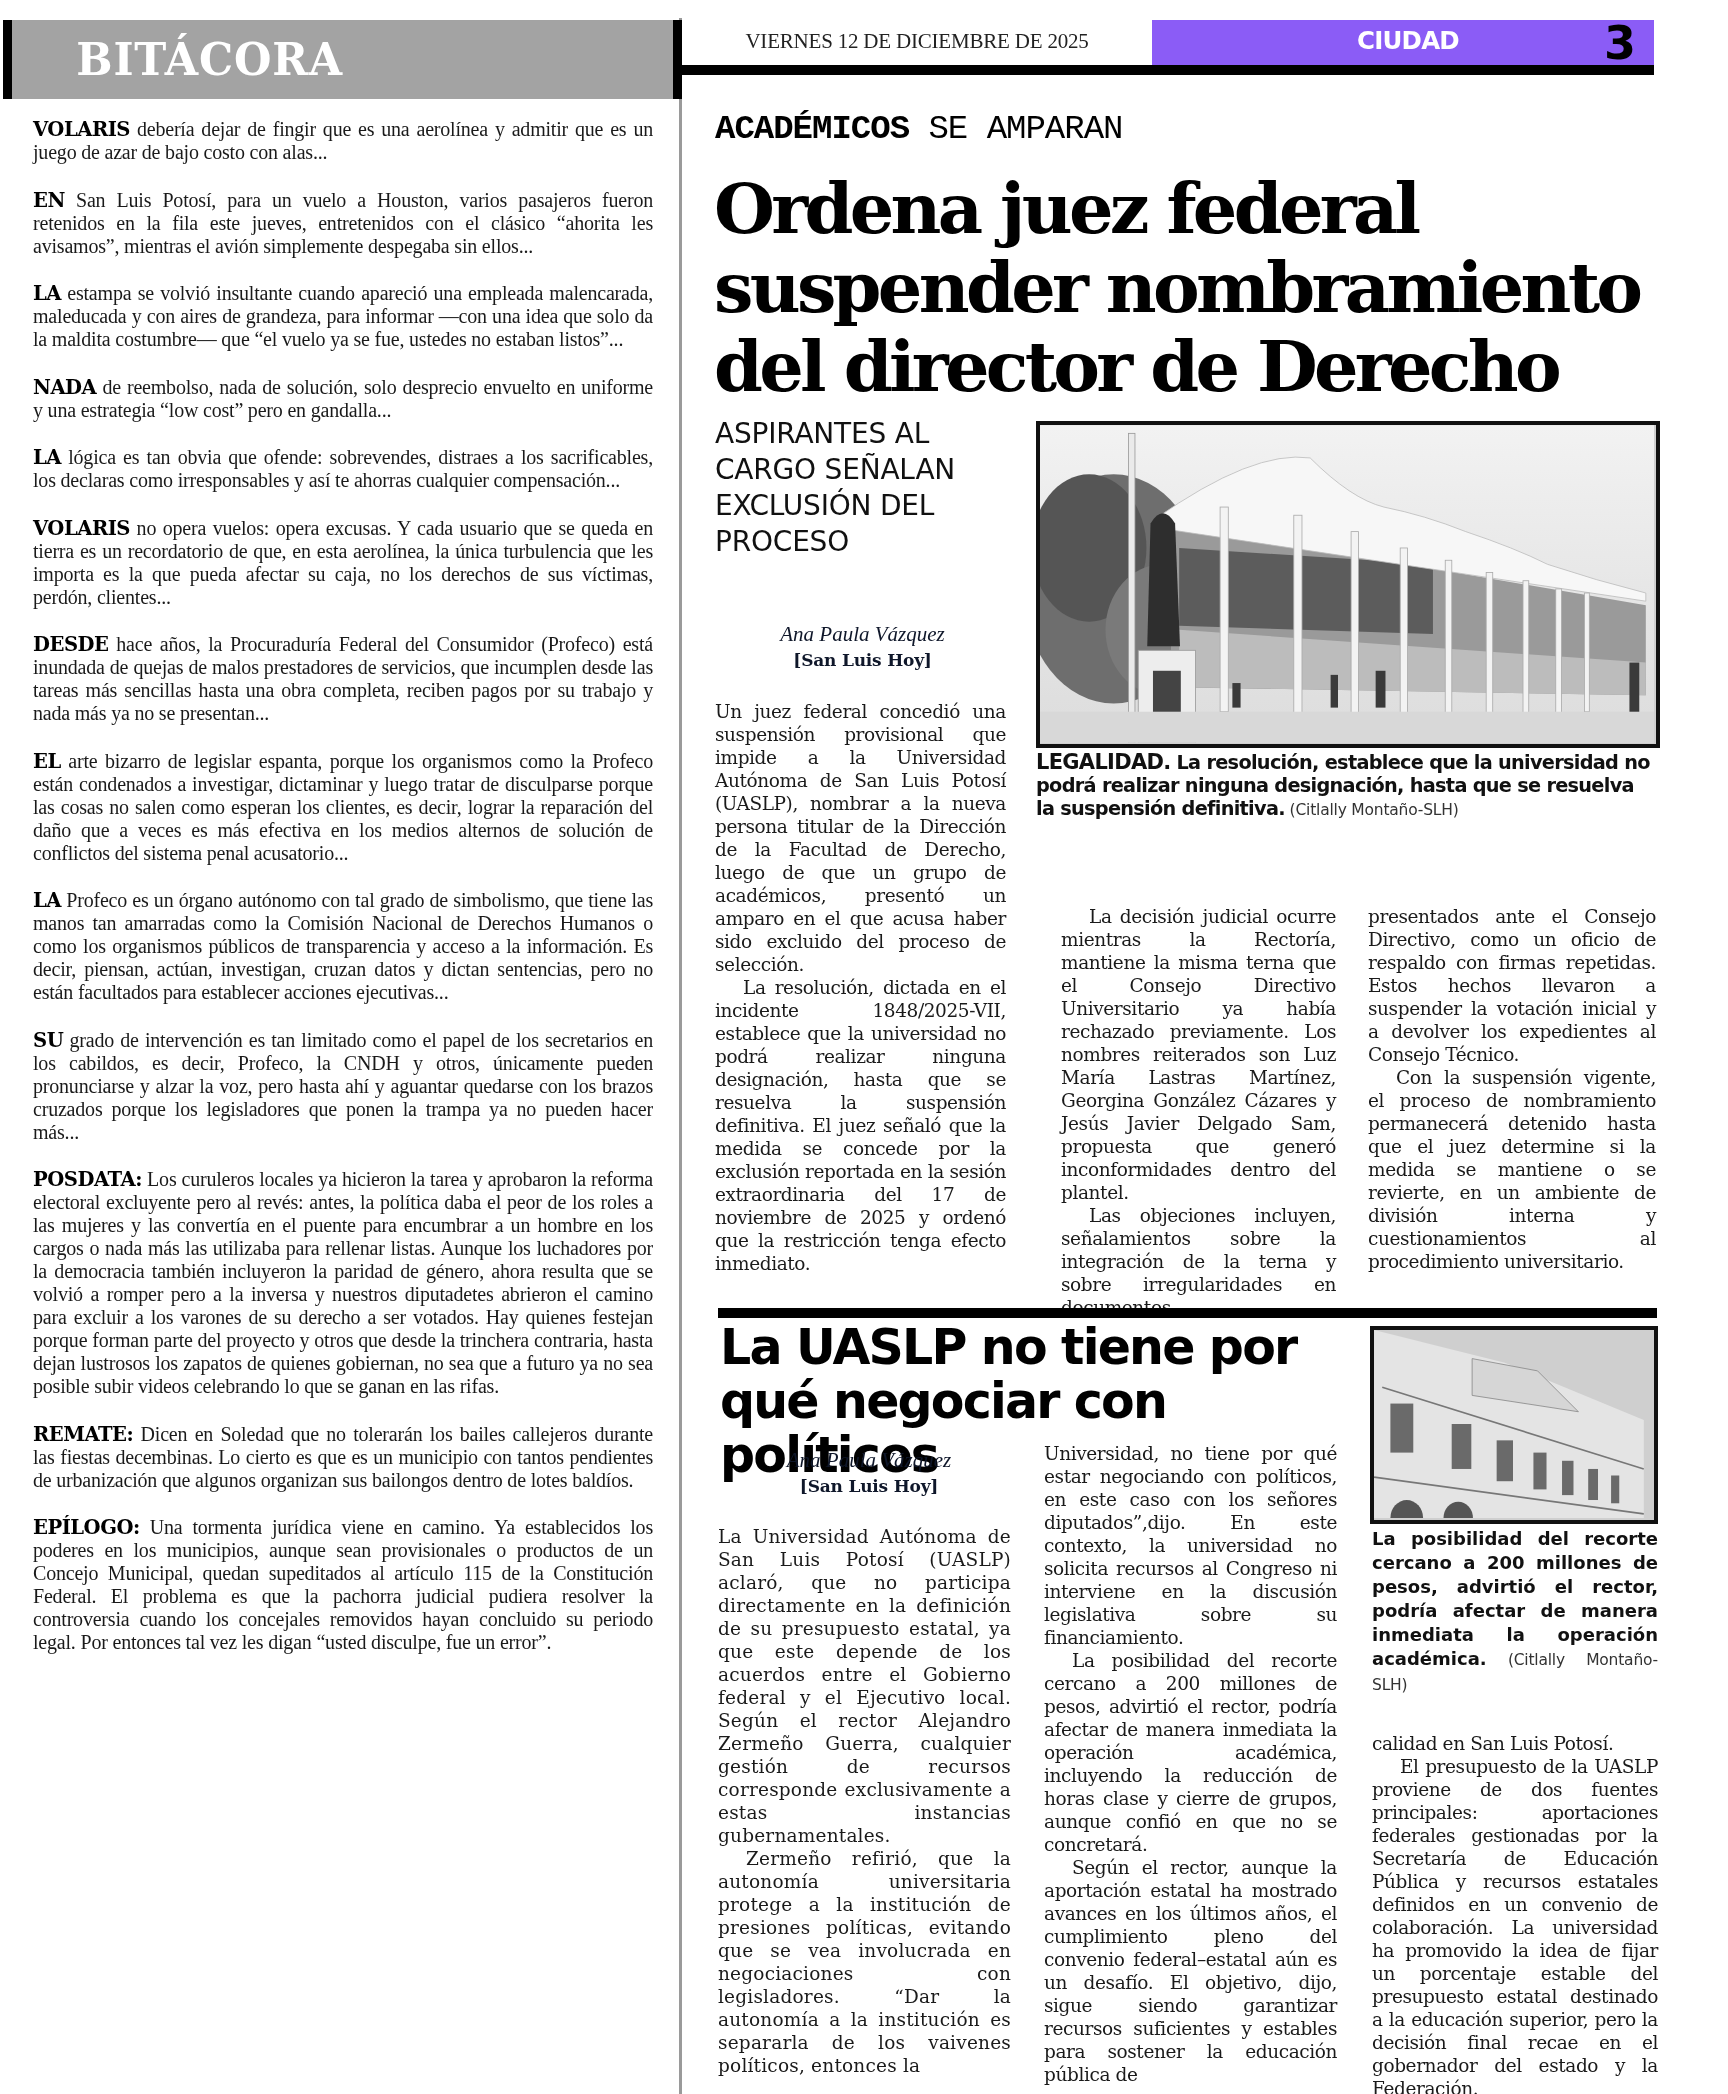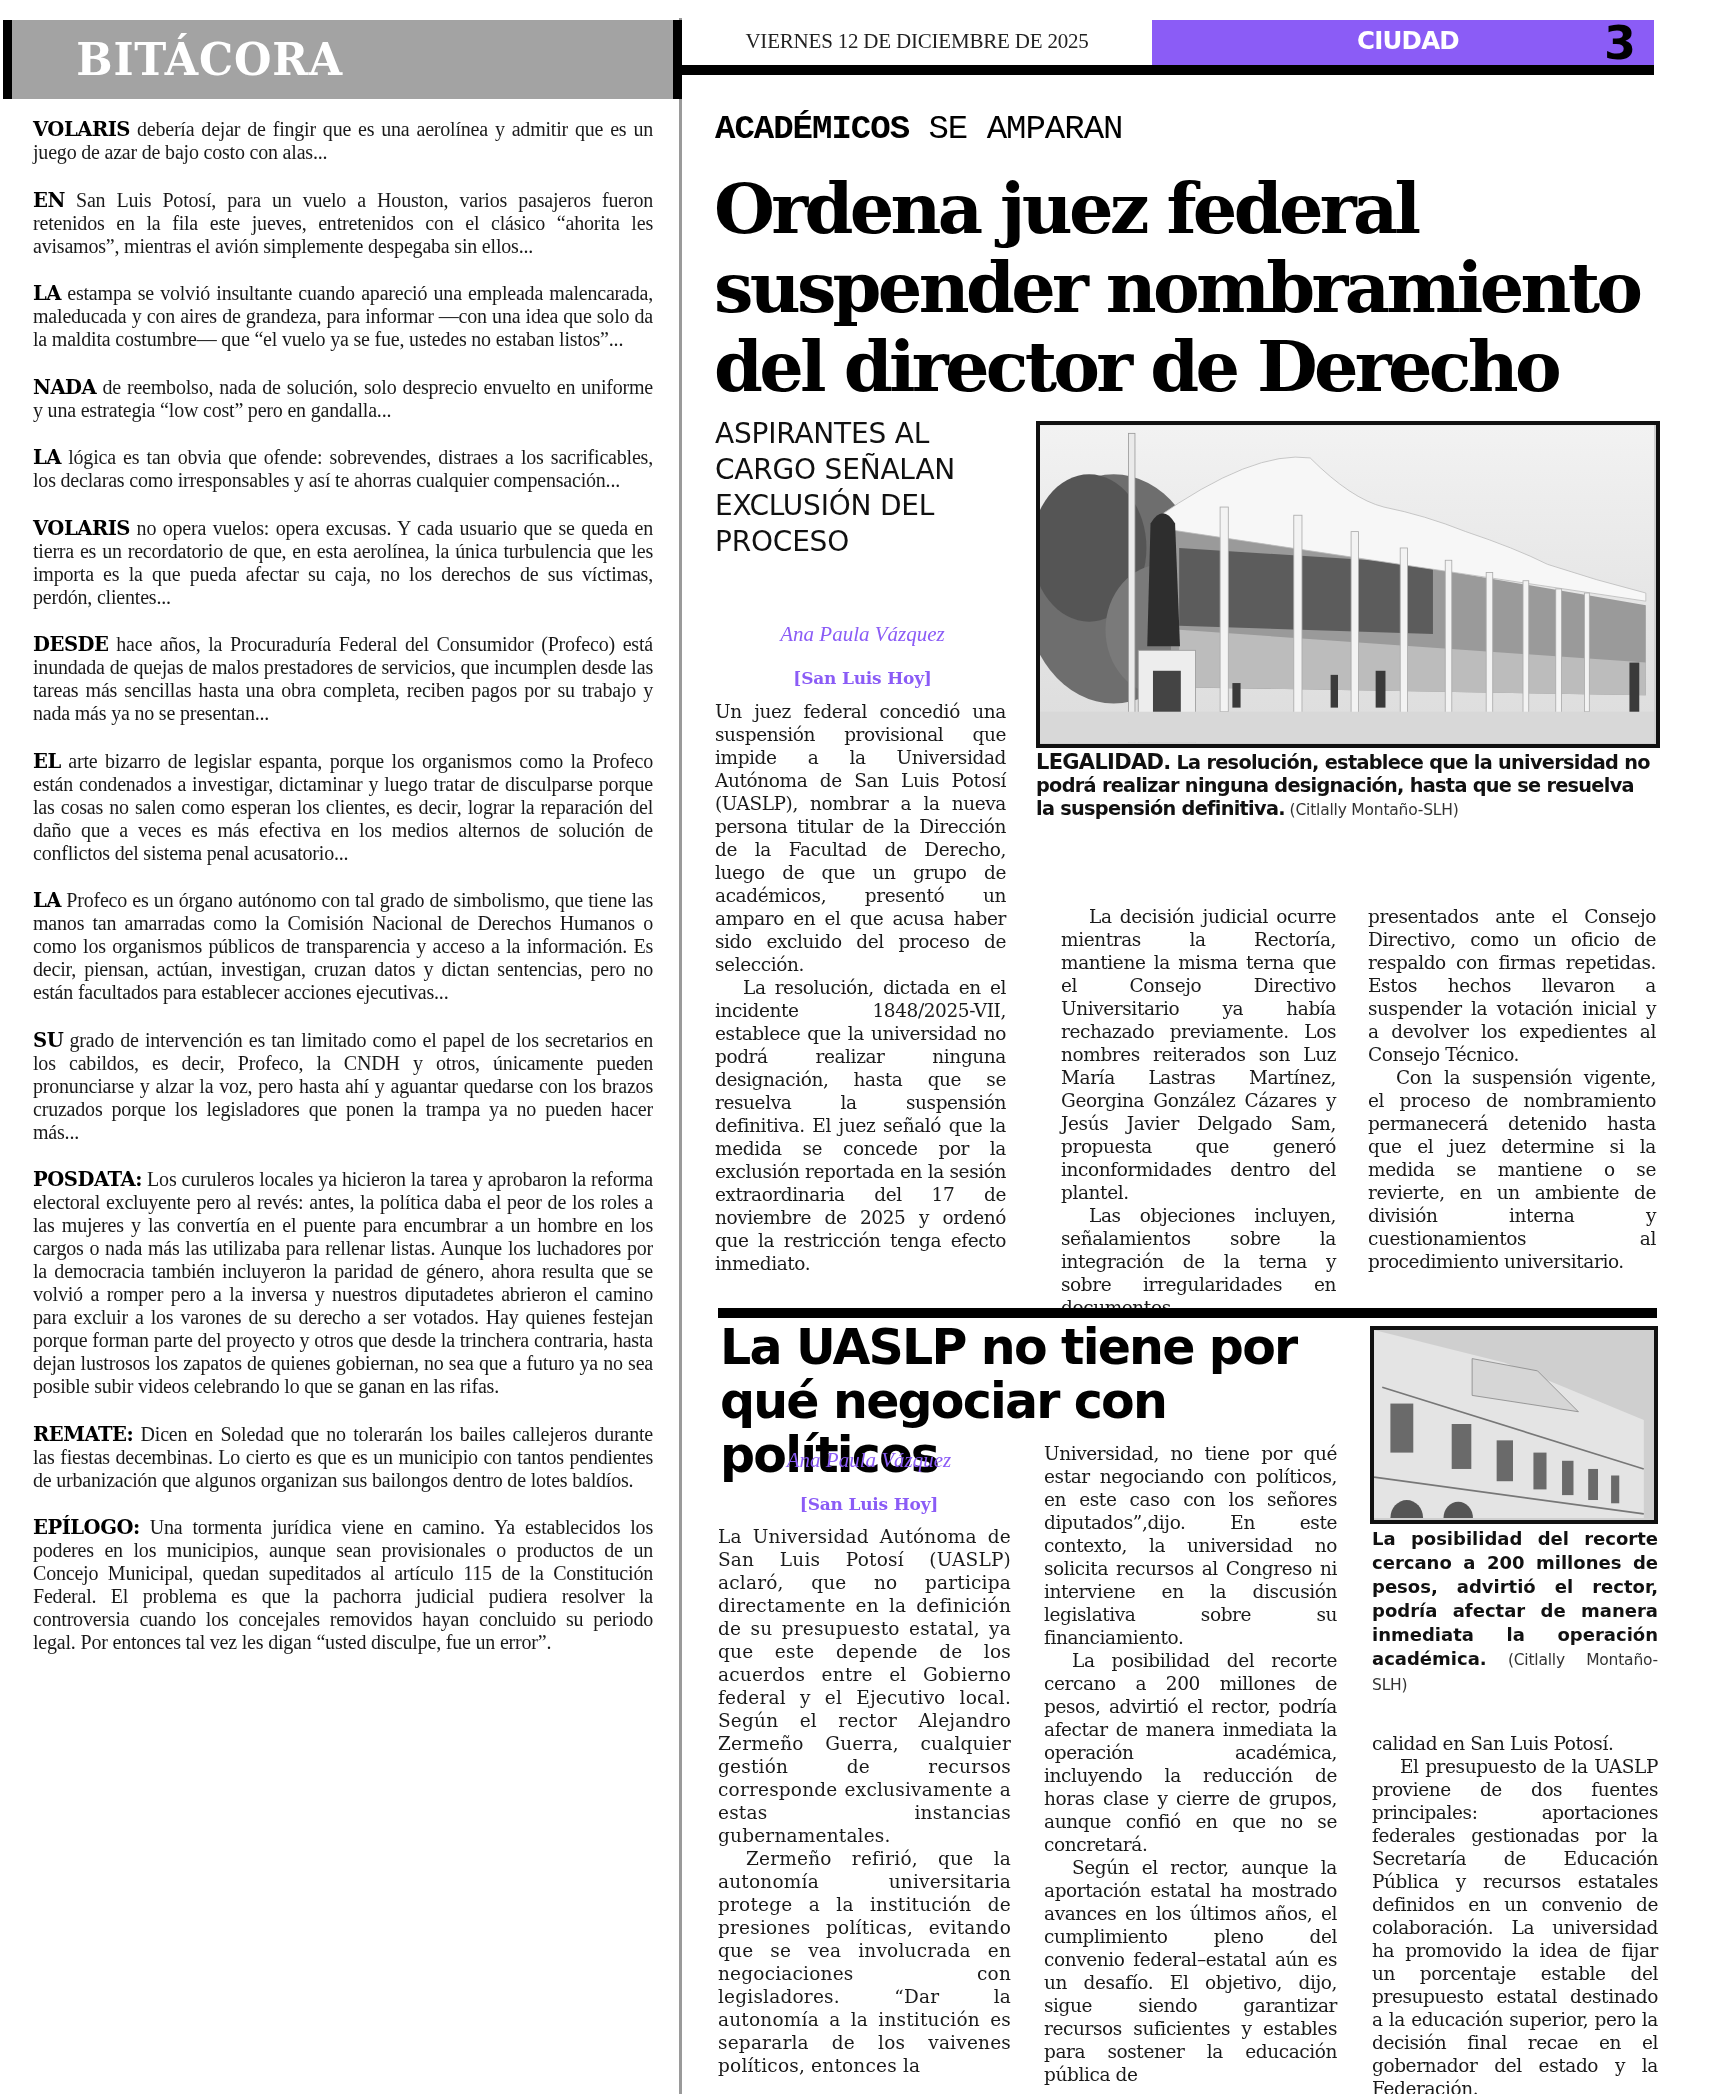--- a/index.html
+++ b/index.html
@@ -65,23 +65,23 @@
     font-family: "DejaVu Serif", serif; font-weight: 900; font-size: 70px;
     line-height: 79px; letter-spacing: -3.7px; color: #000;
   }
 
   .deck {
     position: absolute; left: 715px; top: 416px; width: 295px;
     font-family: "DejaVu Sans", sans-serif; font-size: 28px; line-height: 36px;
     letter-spacing: -0.2px; color: #111;
   }
 
-  .byline { position: absolute; text-align: center; color: #8b5cf6; }
+  .byline { position: absolute; text-align: center; color: #0f172a; }
   .byline .author { font-family: "Liberation Serif", serif; font-style: italic; font-size: 21px; display: block; }
-  .byline .outlet { font-family: "DejaVu Serif", serif; font-weight: bold; font-size: 17px; display: block; margin-top: 21px; letter-spacing: -0.2px; }
+  .byline .outlet { font-family: "DejaVu Serif", serif; font-weight: bold; font-size: 17px; display: block; margin-top: 3px; letter-spacing: -0.2px; }
   .byline-1 { left: 715px; top: 622px; width: 295px; }
 
   .photo {
     position: absolute; border: 4.9px solid #111; overflow: hidden; background: #cfcfcf;
   }
   .photo-main { left: 1036px; top: 421px; width: 624px; height: 327px; }
   .photo-2 { left: 1370px; top: 1326px; width: 288px; height: 198px; }
 
   .cap-main {
     position: absolute; left: 1036px; top: 751px; width: 622px;

